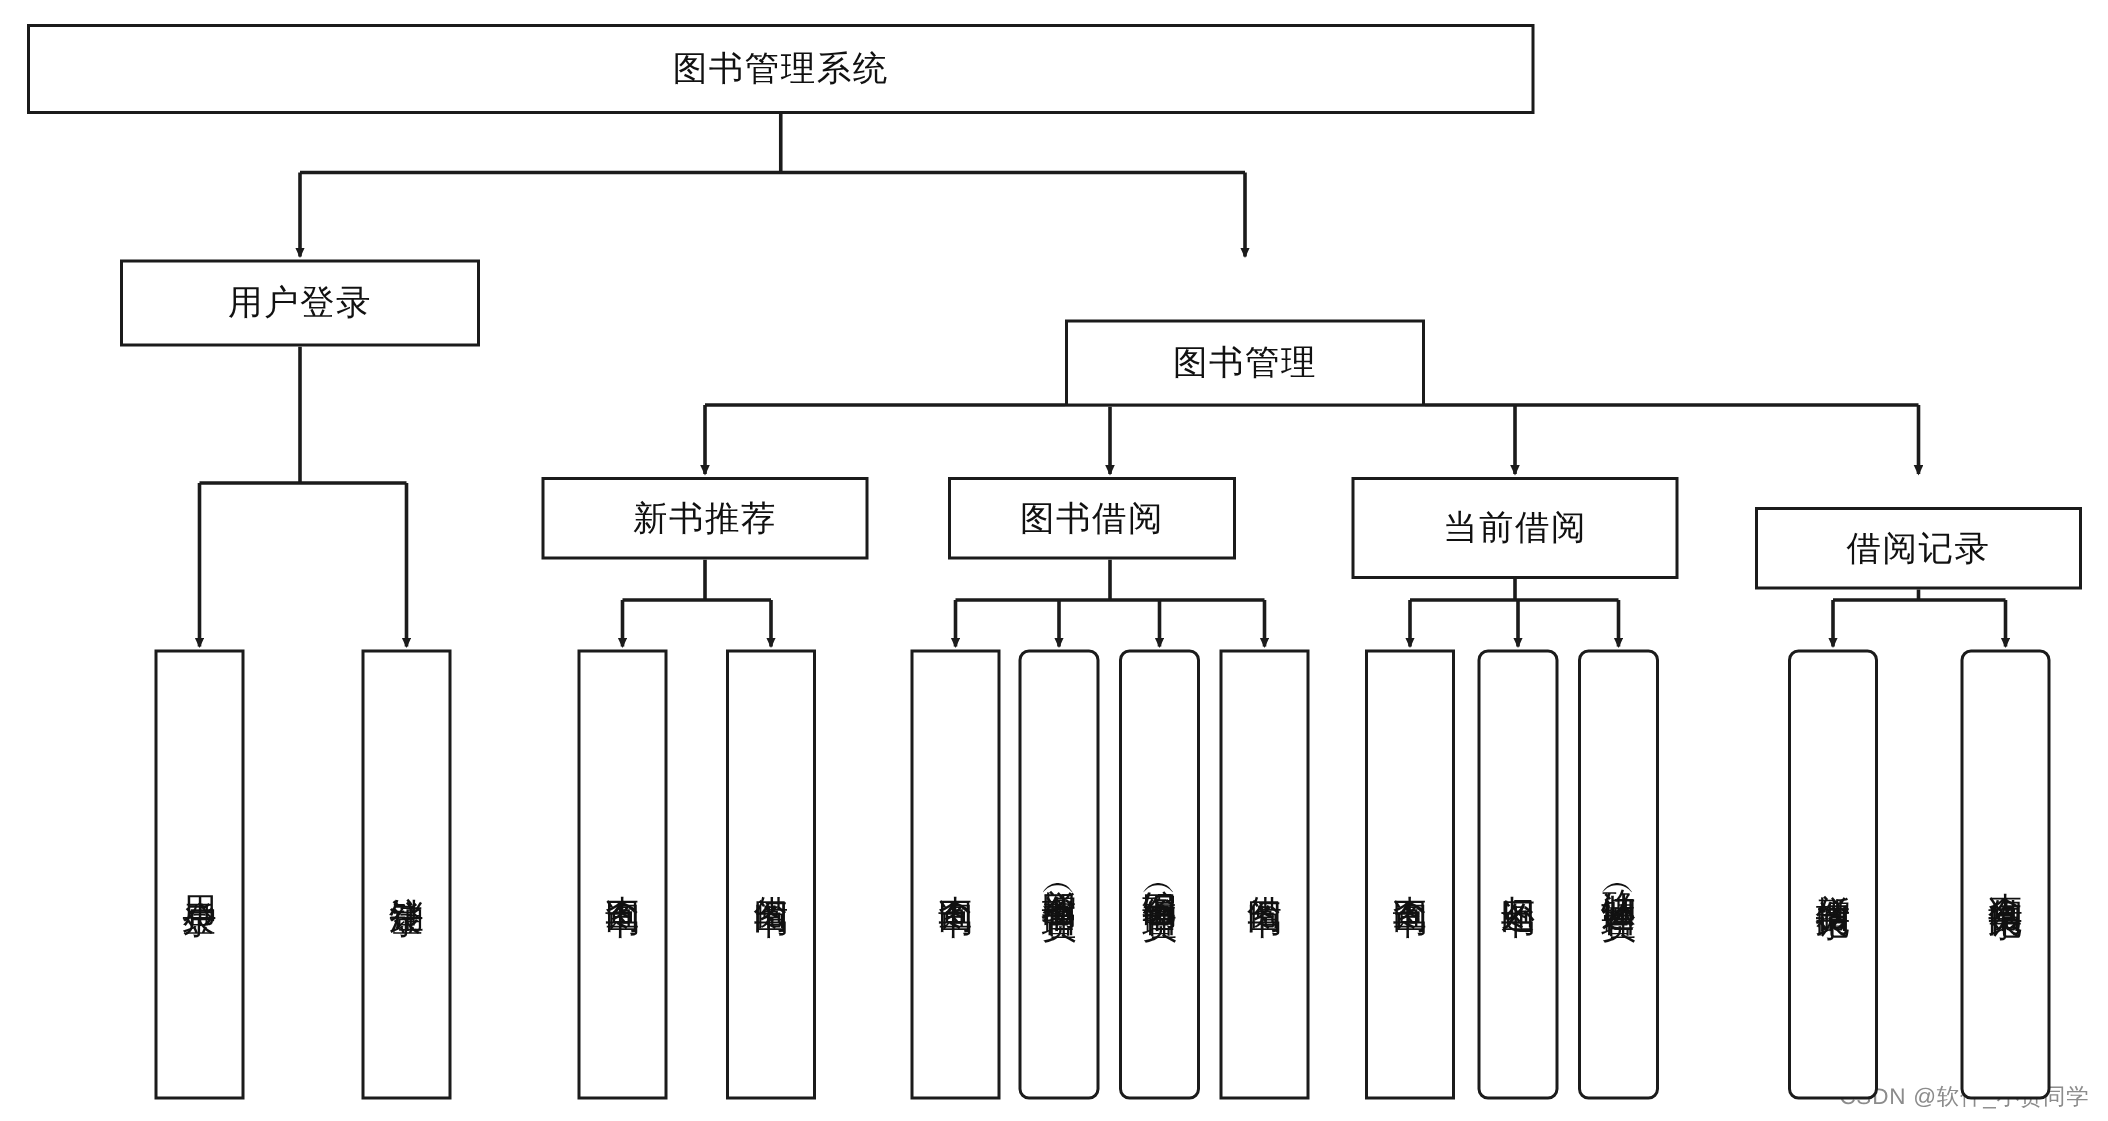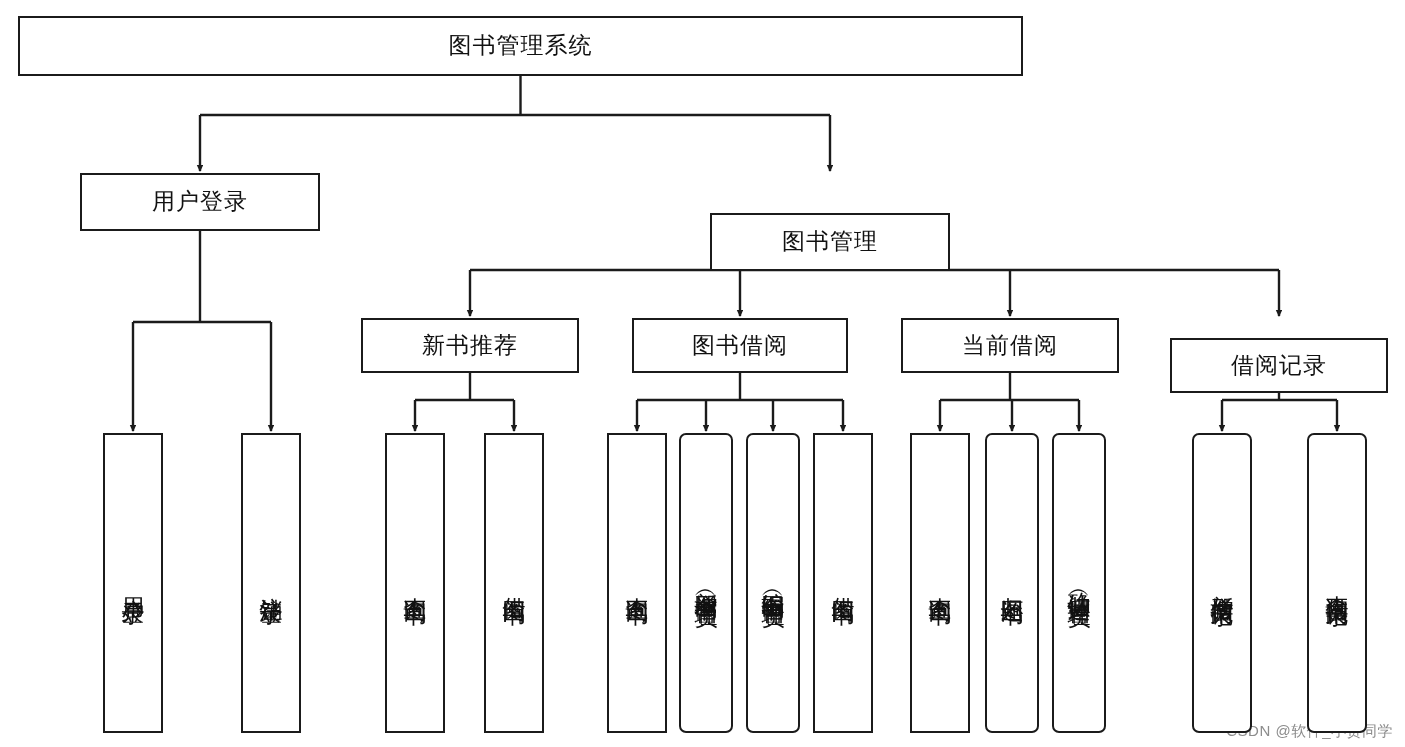--- a/index.html
+++ b/index.html
@@ -122,24 +122,24 @@
     </div>
     <div class="node h" style="left: 80px; top: 173px; width: 240px; height: 58px;">
       <span class="txt">用户登录</span>
     </div>
     <div class="node h" style="left: 710px; top: 173px; width: 240px; height: 58px; margin-top: 40px;">
       <span class="txt">图书管理</span>
     </div>
     <div class="node h" style="left: 361px; top: 318px; width: 218px; height: 55px; font-family: Liberation Serif, serif;">
       <span class="txt">新书推荐</span>
     </div>
-    <div class="node h" style="left: 632px; top: 318px; width: 216px; height: 55px;">
+    <div class="node h" style="left: 632px; top: 318px; width: 192px; height: 55px;">
       <span class="txt">图书借阅</span>
     </div>
-    <div class="node h" style="left: 901px; top: 318px; width: 218px; height: 55px;">
+    <div class="node h" style="left: 901px; top: 318px; width: 218px; height: 68px;">
       <span class="txt">当前借阅</span>
     </div>
     <div class="node h" style="left: 1170px; top: 318px; width: 218px; height: 55px; margin-top: 20px;">
       <span class="txt">借阅记录</span>
     </div>
     <div class="node v" style="left: 103px; top: 433px; width: 60px; height: 300px;">
       <span class="txt">用户登录</span>
     </div>
     <div class="node v" style="left: 241px; top: 433px; width: 60px; height: 300px;">
       <span class="txt">注销登录</span>

